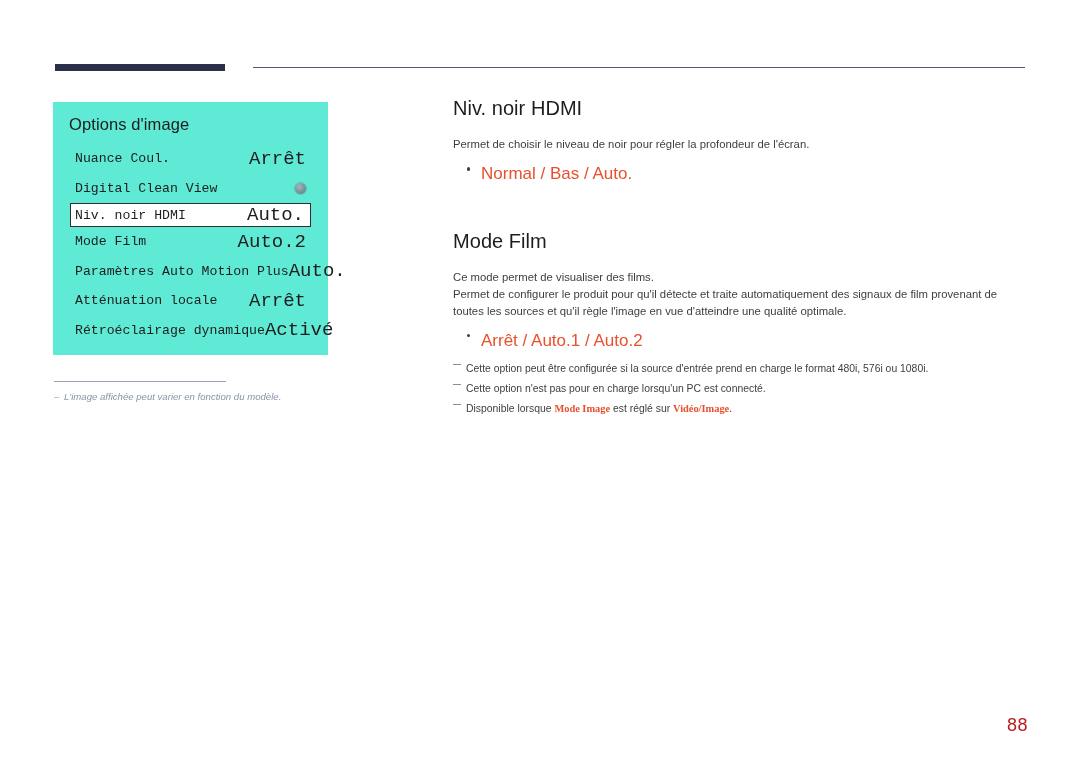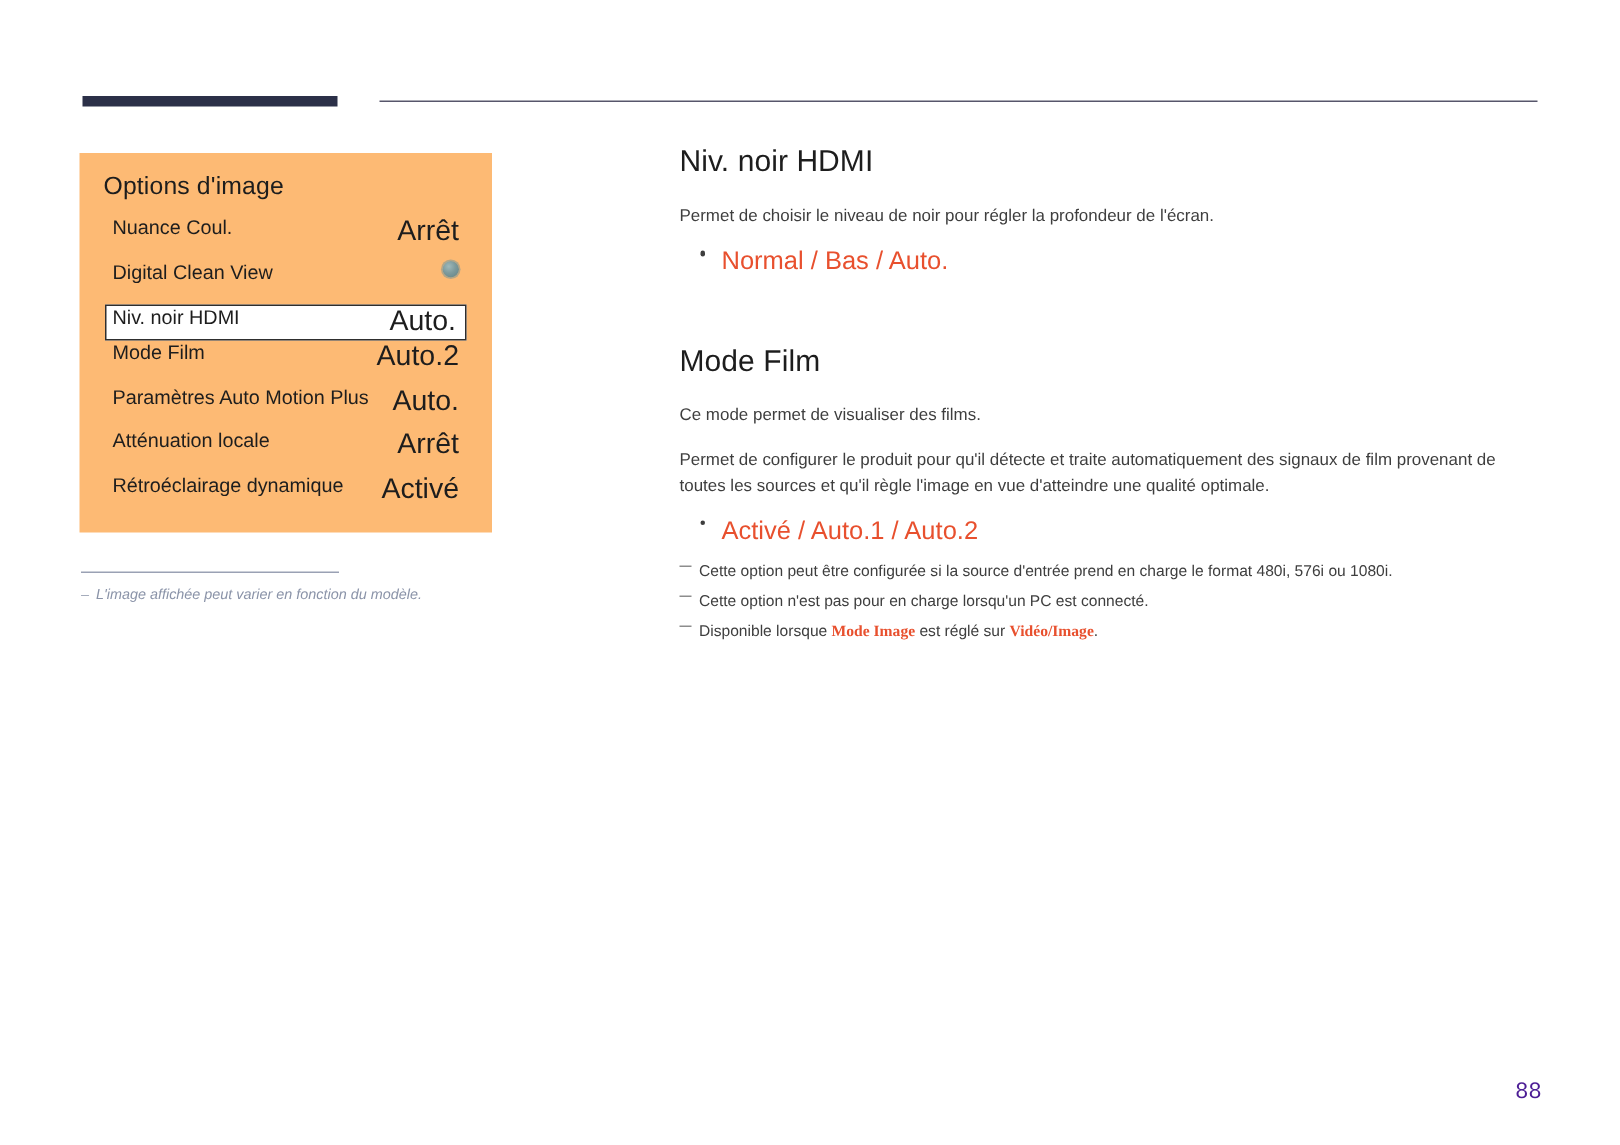--- a/index.html
+++ b/index.html
@@ -40,21 +40,21 @@
     background: #57566b;
   }
 
   
   #osd-panel {
     position: absolute;
     left: 53px;
     top: 102px;
     width: 275px;
     height: 253px;
-    background: #fdba74;
+    background: #5eead4;
     box-sizing: border-box;
   }
   .osd-title {
     position: absolute;
     left: 16px;
     top: 13px;
     font-size: 16.5px;
     color: #1d1d1d;
     letter-spacing: 0.1px;
     white-space: nowrap;
@@ -62,24 +62,25 @@
   .osd-list {
     position: absolute;
     left: 0;
     top: 42px;
     width: 275px;
   }
   .osd-row {
     position: relative;
     height: 29.5px;
     display: flex;
-    align-items: flex-start;
+    align-items: center;
     justify-content: space-between;
     padding: 0 22px 0 22px;
     box-sizing: border-box;
+    font-family: Liberation Mono, monospace;
   }
   .osd-row .osd-label {
     font-size: 13.2px;
     color: #1d1d1d;
     white-space: nowrap;
   }
   .osd-row .osd-value {
     font-size: 19px;
     color: #1d1d1d;
     white-space: nowrap;
@@ -141,21 +142,21 @@
     letter-spacing: 0.05px;
     line-height: 1.2;
   }
   #heading-mode-film-wrap { margin-top: 42px; }
   p.body-text {
     font-size: 11.3px;
     color: #3e3e3e;
     margin: 16px 0 0 0;
     line-height: 1.45;
   }
-  p.body-text.tight { margin-top: 14px; }
+  p.body-text.tight { margin-top: 1px; }
   ul.opt-list {
     margin: 9px 0 0 0;
     padding: 0;
     list-style: none;
   }
   ul.opt-list li {
     position: relative;
     padding-left: 28px;
     font-size: 17px;
     color: #e8502e;
@@ -191,22 +192,22 @@
     height: 1.3px;
     background: #8d8d8d;
   }
   .accent-bold { color: #e8502e; font-weight: bold; font-family: Liberation Serif, serif; }
 
   
   #page-number {
     position: absolute;
     right: 52px;
     bottom: 27px;
-    font-size: 15px;
-    color: #4c1d95;
+    font-size: 18px;
+    color: #b91c1c;
     letter-spacing: 0.5px;
   }
 </style>
 </head>
 <body>
 
 <div id="header-rules">
   <div class="rule-thick"></div>
   <div class="rule-thin"></div>
 </div>
@@ -271,21 +272,21 @@
       </li>
     </ul>
   </div>
 
   <div id="heading-mode-film-wrap">
     <h2 class="section-heading">Mode Film</h2>
     <p class="body-text">Ce mode permet de visualiser des films.</p>
     <p class="body-text tight">Permet de configurer le produit pour qu'il détecte et traite automatiquement des signaux de film provenant de toutes les sources et qu'il règle l'image en vue d'atteindre une qualité optimale.</p>
     <ul class="opt-list">
       <li>
-        <span class="bullet"></span><span>Activé / Auto.1 / Auto.2</span>
+        <span class="bullet"></span><span>Arrêt / Auto.1 / Auto.2</span>
       </li>
     </ul>
     <ul class="notes">
       <li>
         <span class="note-dash"></span><span>Cette option peut être configurée si la source d'entrée prend en charge le format 480i, 576i ou 1080i.</span>
       </li>
       <li>
         <span class="note-dash"></span><span>Cette option n'est pas pour en charge lorsqu'un PC est connecté.</span>
       </li>
       <li>

